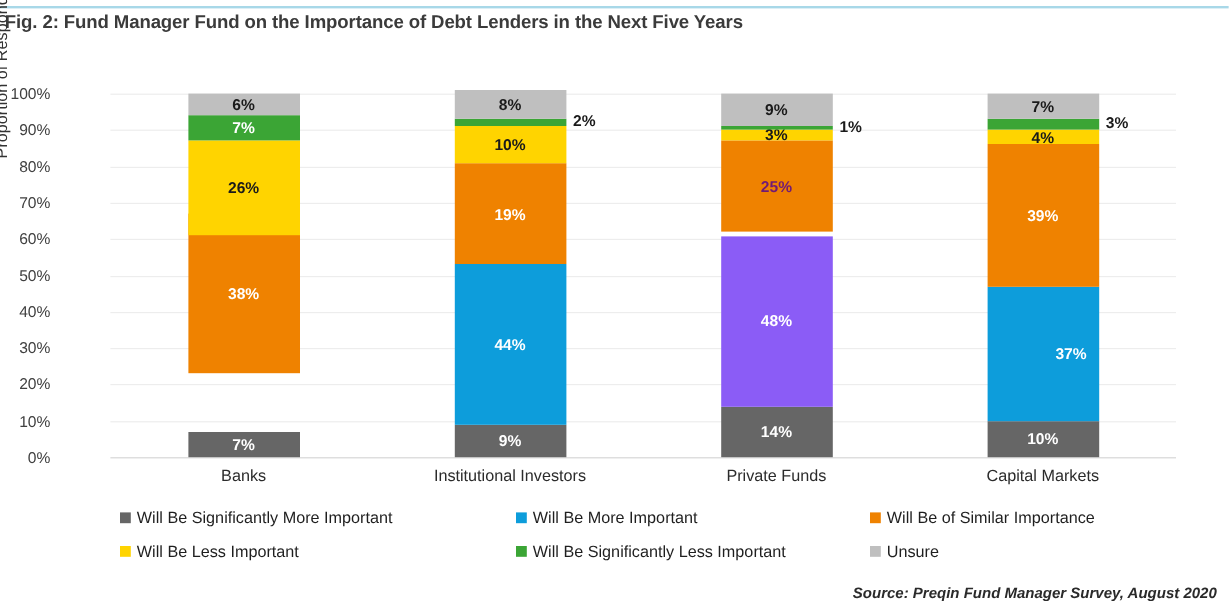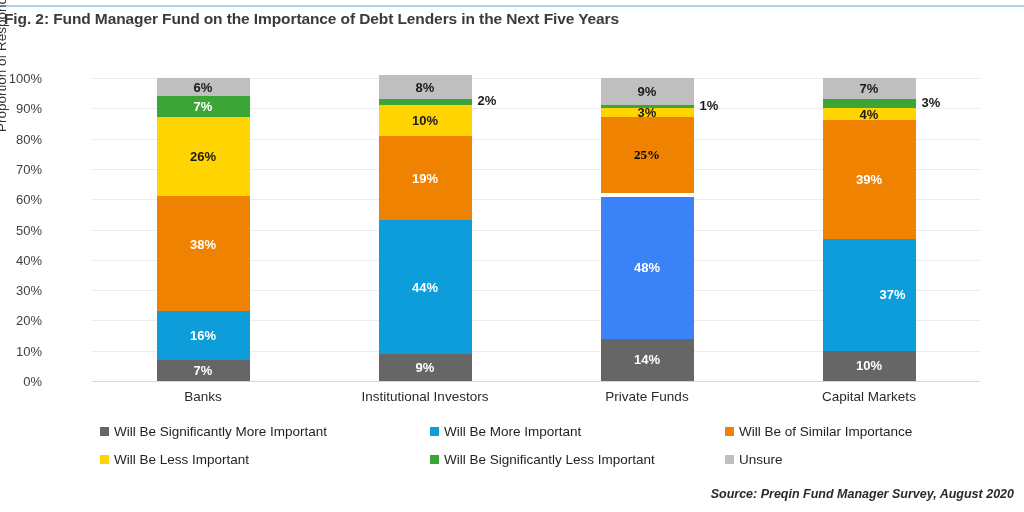--- a/index.html
+++ b/index.html
@@ -179,23 +179,20 @@
       <div class="ytick" style="top: 90.9px;">70%</div>
       <div class="ytick" style="top: 60.6px;">80%</div>
       <div class="ytick" style="top: 30.3px;">90%</div>
       <div class="ytick" style="top: 0px;">100%</div>
     </div>
   <div id="bars">
       <div class="bar" style="left: 64.5px;">
         <div class="seg" style="height: 21.21px; bottom: 0px; background: rgb(102, 102, 102);">
           <span class="in-label" style="color: rgb(255, 255, 255);">7%</span>
         </div>
-        <div class="seg" style="height: 48.48px; bottom: 21.21px; background: rgb(13, 157, 219);">
-          <span class="in-label" style="color: rgb(255, 255, 255);">16%</span>
-        </div>
         <div class="seg" style="height: 133px; bottom: 69.69px; background: rgb(239, 130, 0);">
           <span class="in-label" style="color: rgb(255, 255, 255);">38%</span>
         </div>
         <div class="seg" style="height: 78.78px; bottom: 184.83px; background: rgb(255, 212, 0);">
           <span class="in-label" style="color: rgb(26, 26, 26);">26%</span>
         </div>
         <div class="seg" style="height: 21.21px; bottom: 263.61px; background: rgb(59, 165, 53);">
           <span class="in-label" style="color: rgb(255, 255, 255);">7%</span>
         </div>
         <div class="seg" style="height: 18.18px; bottom: 284.82px; background: rgb(191, 191, 191);">
@@ -219,25 +216,25 @@
           <span class="out-label" style="top: -5.97px;">2%</span>
         </div>
         <div class="seg" style="height: 24.24px; bottom: 281.79px; background: rgb(191, 191, 191);">
           <span class="in-label" style="color: rgb(26, 26, 26);">8%</span>
         </div>
       </div>
       <div class="bar" style="left: 508.5px;">
         <div class="seg" style="height: 42.42px; bottom: 0px; background: rgb(102, 102, 102);">
           <span class="in-label" style="color: rgb(255, 255, 255);">14%</span>
         </div>
-        <div class="seg" style="height: 142px; bottom: 42.42px; background: #3b82f6;">
+        <div class="seg" style="height: 142px; bottom: 42.42px; background: #8b5cf6;">
           <span class="in-label" style="color: rgb(255, 255, 255);">48%</span>
         </div>
         <div class="seg" style="height: 75.75px; bottom: 187.86px; background: rgb(239, 130, 0);">
-          <span class="in-label" style="color: #000000; font-family: Liberation Serif, serif;">25%</span>
+          <span class="in-label" style="color: #701a75;">25%</span>
         </div>
         <div class="seg" style="height: 9.09px; bottom: 263.61px; background: rgb(255, 212, 0);">
           <span class="in-label" style="color: rgb(26, 26, 26);">3%</span>
         </div>
         <div class="seg" style="height: 3.03px; bottom: 272.7px; background: rgb(59, 165, 53);">
           <span class="out-label" style="top: -7.485px;">1%</span>
         </div>
         <div class="seg" style="height: 27.27px; bottom: 275.73px; background: rgb(191, 191, 191);">
           <span class="in-label" style="color: rgb(26, 26, 26);">9%</span>
         </div>

